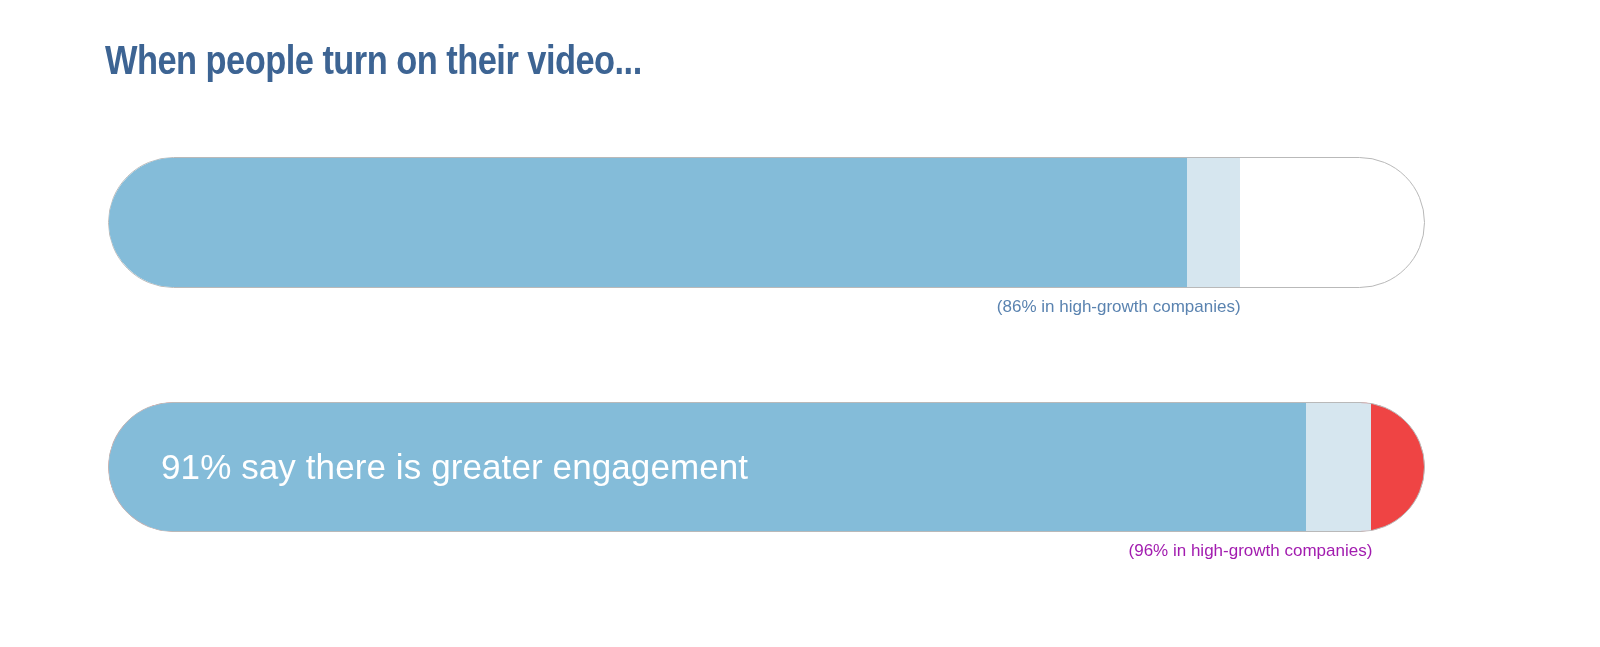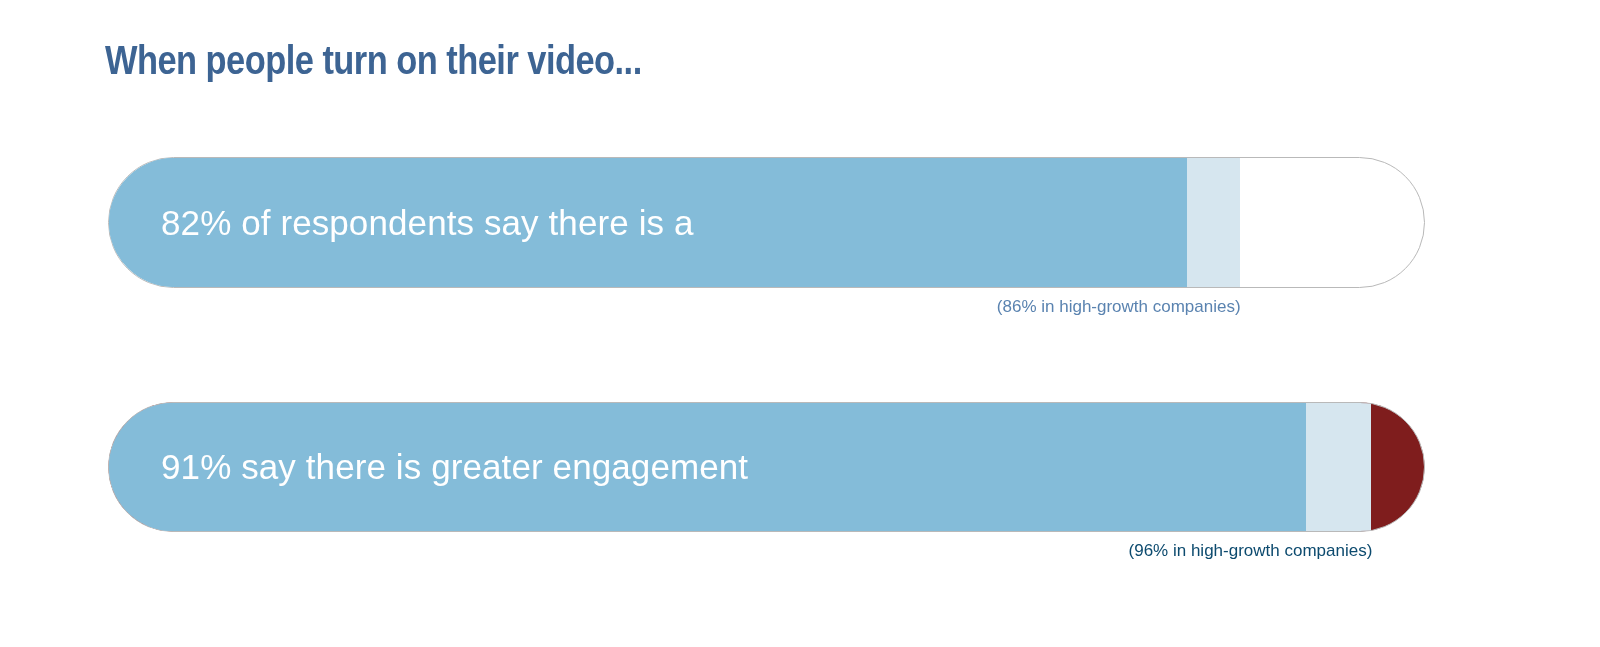--- a/index.html
+++ b/index.html
@@ -118,31 +118,30 @@
 
 <div class="canvas">
 
   <div class="chart-title" style="color: rgb(61, 100, 147);">When people turn on their video...</div>
 
   <div class="bar-group first">
     <div class="bar-track" style="border-color: rgb(185, 185, 185); background: rgb(255, 255, 255);">
       <div class="bar-secondary" style="width: 86%; background: rgb(214, 230, 239);"></div>
       <div class="bar-primary" style="width: 82%; background: rgb(132, 188, 217);"></div>
       <div class="bar-label" style="color: rgb(255, 255, 255);">
-        <span>82% of respondents say there is a</span>
       </div>
     </div>
     <div class="bar-caption" style="right: 14%; color: rgb(90, 131, 176);">(86% in high-growth companies)</div>
   </div>
 
   <div class="bar-group second">
-    <div class="bar-track" style="border-color: rgb(185, 185, 185); background: #7f1d1d;">
+    <div class="bar-track" style="border-color: rgb(185, 185, 185); background: #ef4444;">
       <div class="bar-secondary" style="width: 96%; background: rgb(214, 230, 239);"></div>
       <div class="bar-primary" style="width: 91%; background: rgb(132, 188, 217);"></div>
       <div class="bar-label" style="color: rgb(255, 255, 255);">
         <span>91% say there is greater engagement</span>
         <span class="emph"></span>
       </div>
     </div>
-    <div class="bar-caption" style="right: 4%; color: #0c4a6e;">(96% in high-growth companies)</div>
+    <div class="bar-caption" style="right: 4%; color: #a21caf;">(96% in high-growth companies)</div>
   </div>
 
 </div>
 
 </body></html>

